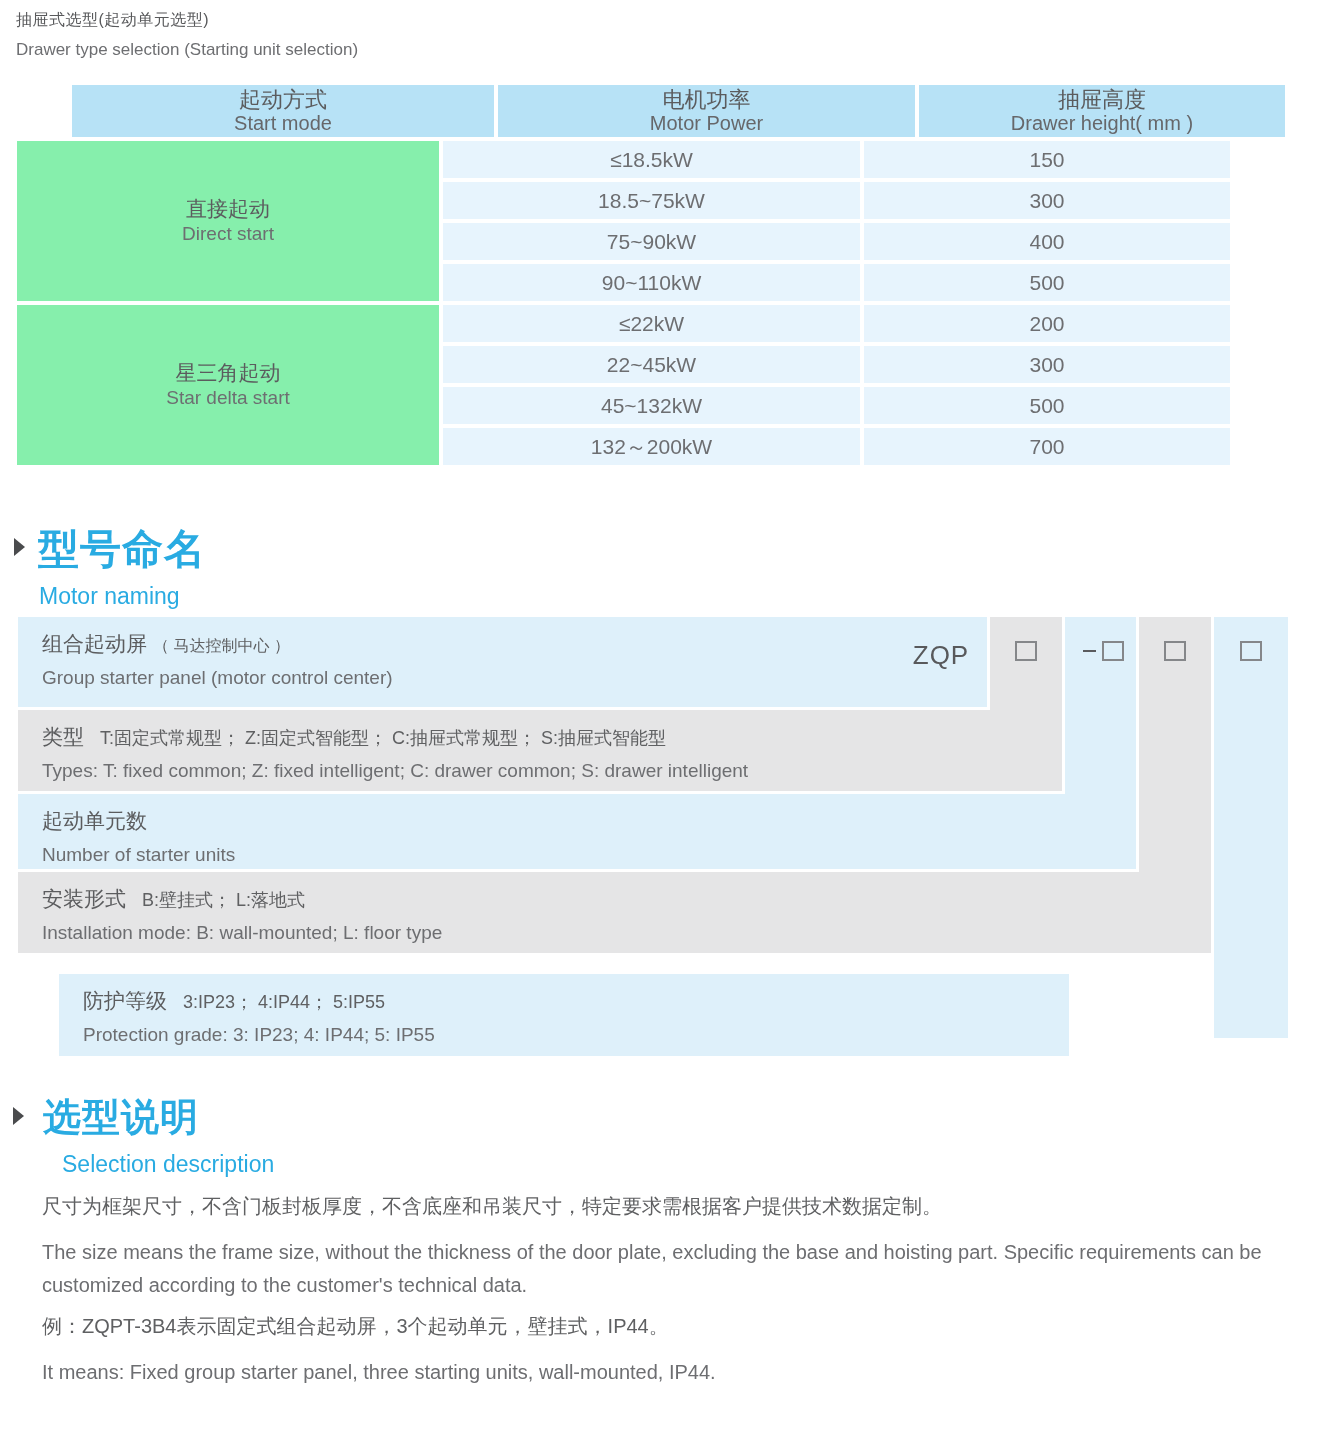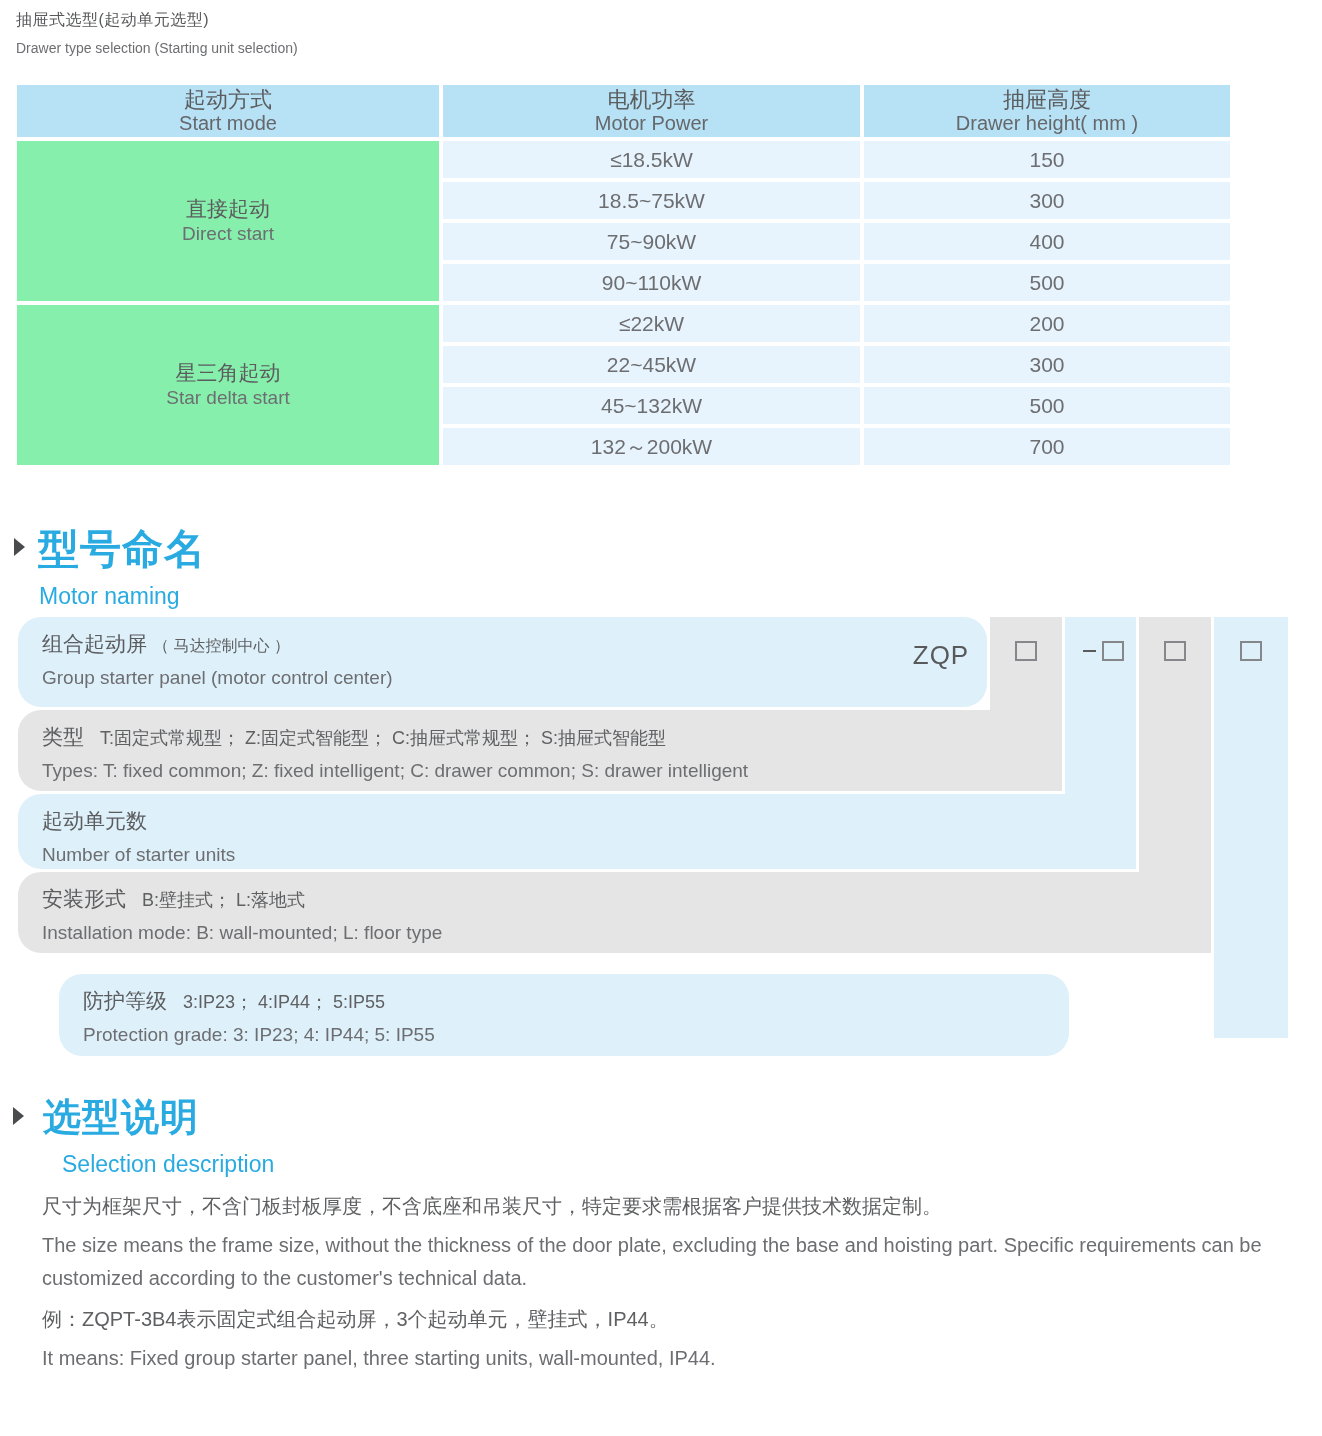--- a/index.html
+++ b/index.html
@@ -3,25 +3,25 @@
 <meta charset="utf-8">
 <style>
   * { margin: 0; padding: 0; box-sizing: border-box; }
   html,body { background:#ffffff; }
   body { font-family: "Liberation Sans", sans-serif; color:#6d6e71; }
   .page { position: relative; width: 1322px; height: 1436px; background:#fff; overflow:hidden; }
 
   
   .top-head { position:absolute; left:16px; top:10px; }
   .top-head .t-zh { font-size:16px; color:#58595b; letter-spacing:0.5px; }
-  .top-head .t-en { font-size:14px; color:#6d6e71; margin-top:9px; }
+  .top-head .t-en { font-size:17px; color:#6d6e71; margin-top:9px; }
 
   
   .sel-table { position:absolute; left:17px; top:85px; width:1268px; }
-  .thead { display:flex; gap:4px; height:52px; }
+  .thead { display:flex; gap:4px; height:52px;justify-content:flex-end; }
   .th { background:#b7e2f6; display:flex; flex-direction:column; align-items:center; justify-content:center; }
   .th .h-zh { font-size:22px; color:#5b5c5e; line-height:1.15; }
   .th .h-en { font-size:20px; color:#66676a; line-height:1.15; }
   .c1 { width:422px; } .c2 { width:417px; } .c3 { width:366px; }
   .tbody { margin-top:4px; }
   .tgroup { display:flex; gap:4px; }
   .tgroup + .tgroup { margin-top:4px; }
   .mode-cell { background:#86efac; width:422px; display:flex; flex-direction:column; align-items:center; justify-content:center; }
   .mode-cell .m-zh { font-size:21px; color:#5b5c5e; line-height:1.25; }
   .mode-cell .m-en { font-size:19px; color:#6d6e71; line-height:1.25; }
@@ -51,41 +51,41 @@
   .lgray { background:#e5e5e6; }
   .lr1 { top:0;   height:90px; width:969px; }
   .lr2 { top:93px;  height:81px; width:1044px; }
   .lr3 { top:177px; height:75px; width:1118px; }
   .lr4 { top:255px; height:81px; width:1193px; }
   .lr5 { top:357px; height:82px; width:1010px;margin-left:41px; }
   .ls1 { left:972px;  width:72px; top:0; height:174px; }
   .ls2 { left:1047px; width:71px; top:0; height:252px; }
   .ls3 { left:1121px; width:72px; top:0; height:336px; }
   .ls4 { left:1196px; width:74px; top:0; height:421px; }
-  .lrow { padding:13px 0 4px 24px;border-radius:23px; }
+  .lrow { padding:13px 0 4px 24px; }
   .lzh { font-size:21px; color:#5b5c5e; }
   .lnote { font-size:18px; color:#5f6062; margin-left:16px; }
   .note-sm { font-size:16px; margin-left:6px; }
   .len { font-size:19px; color:#6d6e71; margin-top:9px; }
 
   
   .code-prefix { position:absolute; top:23px; left:880px; width:86px; text-align:center;
       font-size:26px; color:#58595b; letter-spacing:1px; }
   .code-cell { position:absolute; top:16px; height:36px; display:flex; align-items:center; justify-content:center; }
   .cc1 { left:972px;  width:72px; }
   .cc2 { left:1047px; width:71px; padding-left:6px; }
   .cc3 { left:1121px; width:72px; }
   .cc4 { left:1196px; width:74px; }
   .code-box { width:22px; height:20px; border:2px solid #85878a; background:transparent; }
   .code-dash { width:13px; height:2px; background:#5a5b5d; margin-right:6px; }
 
   
   .desc { position:absolute; left:42px; top:1192px; width:1250px; }
   .desc .d-zh { font-size:20px; color:#5f6062; line-height:1.4; }
-  .desc .d-en { font-size:20px; color:#6d6e71; line-height:1.65; margin-top:9px; margin-bottom:10px; }
+  .desc .d-en { font-size:20px; color:#6d6e71; line-height:1.65; margin-top:16px; margin-bottom:10px; }
 </style>
 </head>
 <body>
 
 <div class="page">
 
   <div class="top-head">
     <div class="t-zh">抽屉式选型(起动单元选型)</div>
     <div class="t-en">Drawer type selection (Starting unit selection)</div>
   </div>

